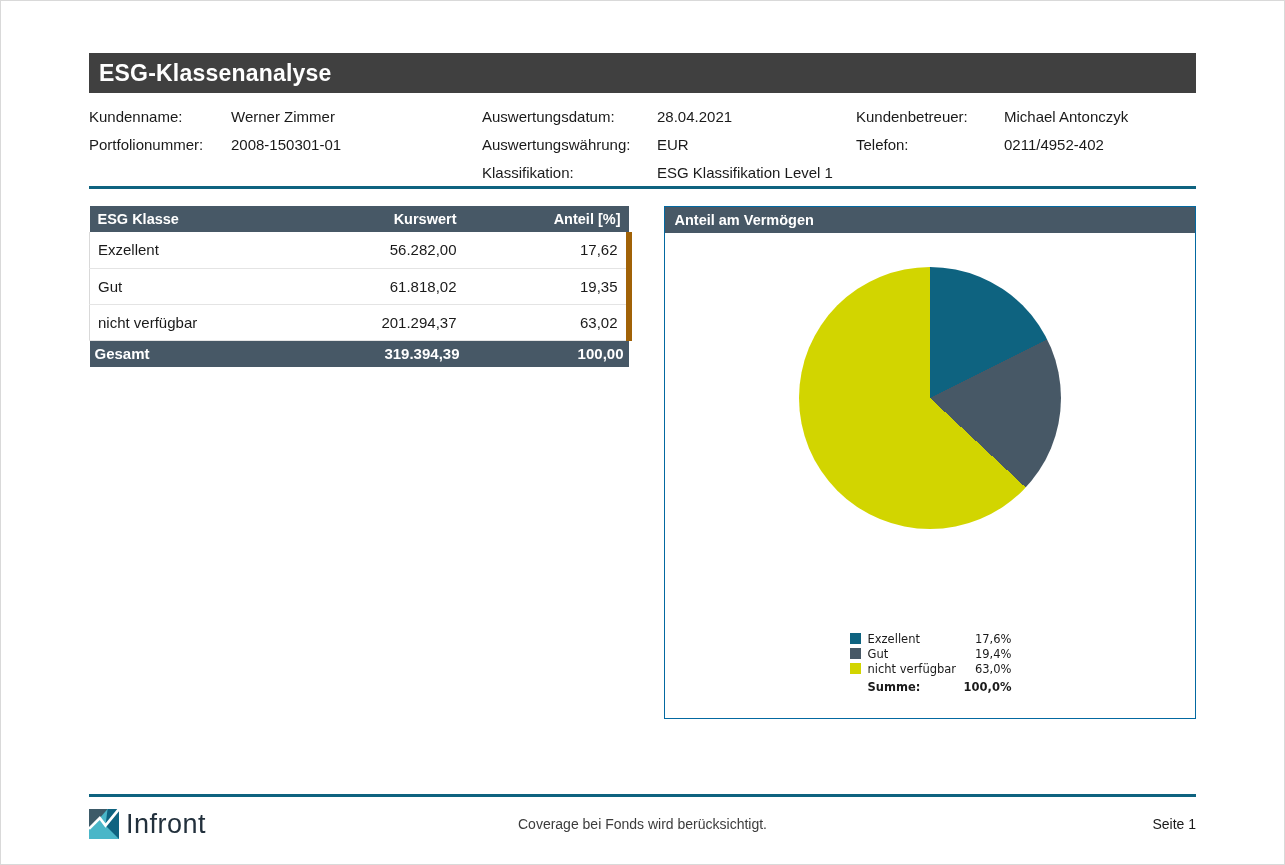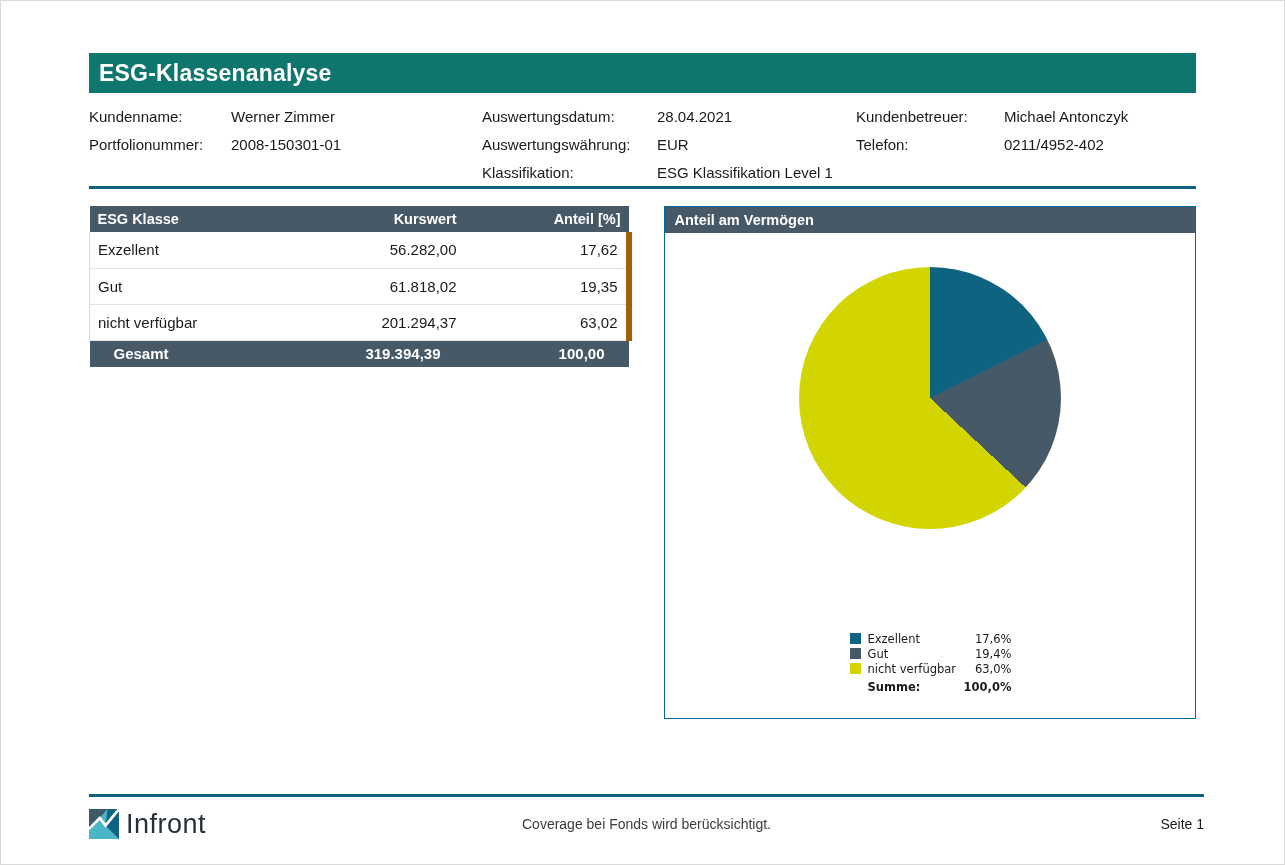--- a/index.html
+++ b/index.html
@@ -6,21 +6,21 @@
   html,body { background:#ffffff; }
   body {
     width:1285px; height:865px; position:relative;
     border:1px solid #d9d9d9;
     font-family:"Liberation Sans", sans-serif;
     color:#1a1a1a; overflow:hidden;
   }
   .content { position:absolute; left:88px; right:88px; top:52px; }
 
   
-  .title-bar { height:40px; background:#0f766e; display:flex; align-items:center; }
+  .title-bar { height:40px; background:#404040; display:flex; align-items:center; }
   .title-bar h1 { color:#ffffff; font-size:23px; font-weight:bold; padding-left:10px; letter-spacing:0.2px; }
 
   
   .info { display:flex; padding-top:10px; height:93px; }
   .info-col { display:flex; flex-direction:column; }
   .info-col-1 { width:393px; }
   .info-col-2 { width:374px; }
   .info-col-3 { flex:1; }
   .info-row { display:flex; line-height:28px; font-size:15px; }
   .info-col-1 .info-label { width:142px; }
@@ -45,21 +45,21 @@
   table.esg th:first-child { text-align:left; }
   table.esg th.num, table.esg td.num { text-align:right; }
   table.esg tbody td {
     height:36px; padding:0 8px; background:#ffffff;
     border-bottom:1px solid #e4e4e4;
   }
   table.esg tbody td:first-child { border-left:1px solid #d9d9d9; }
   table.esg tbody td:last-child { border-right:6px solid #a16207; }
   table.esg tfoot td {
     background:#475866; color:#ffffff; font-weight:bold;
-    height:27px; padding:0 24px;
+    height:27px; padding:0 5px;
   }
 
   
   .panel { width:538px; height:513px; border:1px solid #0369a1; position:relative; background:#ffffff; }
   .panel-header {
     height:26px; background:#475866; color:#ffffff; font-weight:bold;
     font-size:14.5px; line-height:26px; padding-left:10px;
   }
   .pie {
     position:absolute; left:134px; top:60px; width:262px; height:262px;
@@ -67,21 +67,21 @@
   }
   .legend { position:absolute; left:185px; top:424px; width:162px; font-family:"DejaVu Sans", sans-serif; font-size:11.5px; color:#1a1a1a; }
   .legend-row { display:flex; align-items:center; height:15px; }
   .legend-row.total { margin-top:3px;font-weight:bold; }
   .legend-swatch { width:11px; height:11px; margin-right:7px; flex:none; }
   .legend-swatch.hidden { visibility:hidden; }
   .legend-label { flex:1; white-space:nowrap; }
   .legend-value { text-align:right; white-space:nowrap; }
 
   
-  .footer { position:absolute; left:88px; right:80px; top:793px; }
+  .footer { position:absolute; left:88px; right:88px; top:793px; }
   .footer-row { position:relative; display:flex; justify-content:center; align-items:center; height:52px; margin-top:1px; }
   .logo { position:absolute; left:0; display:flex; align-items:center; gap:7px; }
   .logo-word { font-size:27px; color:#22303c; letter-spacing:0.5px; }
   .footer-note { font-size:14px; color:#3c3c3c; }
   .footer-page { position:absolute; right:0; font-size:14px; color:#1a1a1a; }
 </style>
 </head>
 <body>
 
 <div class="content">

